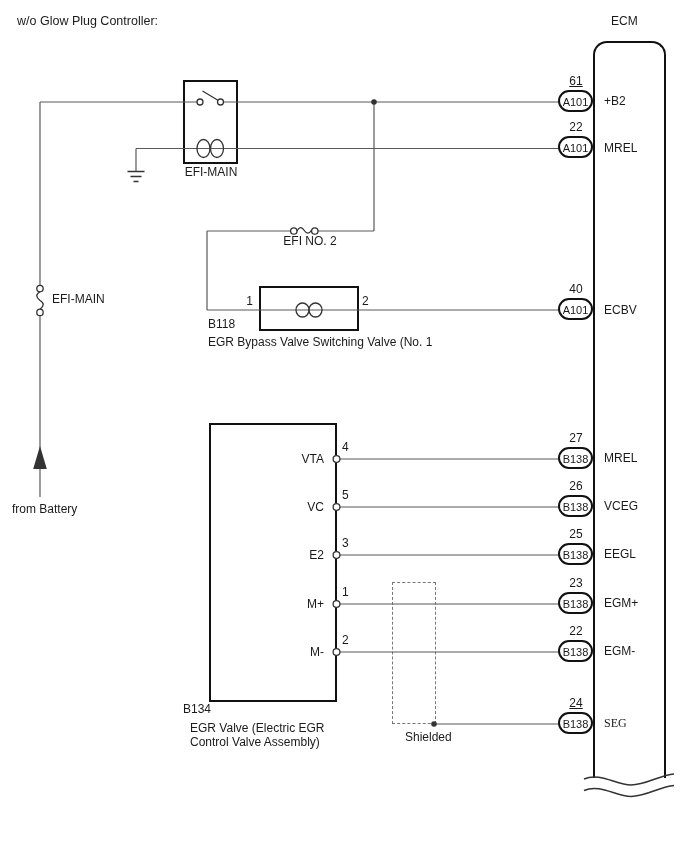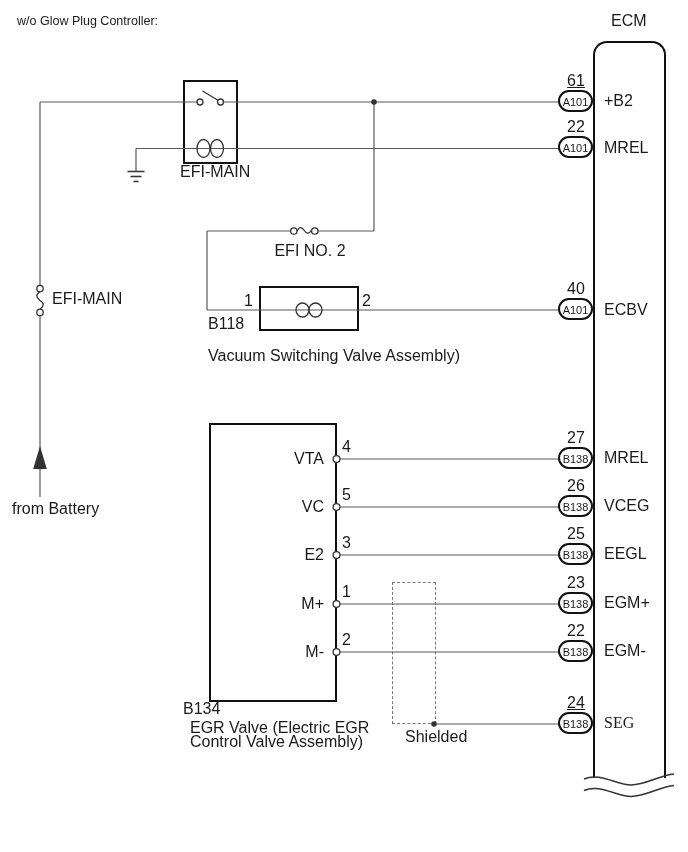--- a/index.html
+++ b/index.html
@@ -4,21 +4,21 @@
 <style>
   html,body { margin:0; padding:0; background:#fff; }
   #stage {
     position:relative; width:688px; height:852px; background:#ffffff;
     font-family:"Liberation Sans", sans-serif; color:#1a1a1a; overflow:hidden;
   }
   .box { position:absolute; border:2px solid #111; background:transparent; box-sizing:border-box; z-index:1; }
   #ecm-box { border-radius:14px 14px 0 0; border-bottom:none; }
   #shield-box { border:1px dashed #777; z-index:1; }
   #wires { position:absolute; left:0; top:0; z-index:5; pointer-events:none; }
-  .lbl { position:absolute; z-index:6; font-size:16px; line-height:14px; white-space:nowrap; }
+  .lbl { position:absolute; z-index:6; font-size:12px; line-height:14px; white-space:nowrap; }
   .title { font-size:12.5px; }
   .oval {
     position:absolute; z-index:6; width:35px; height:22px; box-sizing:border-box;
     border:2.5px solid #111; border-radius:13px; background:#fff;
     font-size:11px; line-height:20px; text-align:center; letter-spacing:0;
   }
   .pin-num { width:40px; text-align:center; }
   .b134-pin-name { width:46px; text-align:right; }
 </style>
 </head>
@@ -88,29 +88,29 @@
     <g fill="#333" stroke="none">
       <circle cx="374" cy="102" r="2.8"></circle>
       <circle cx="434" cy="724" r="2.8"></circle>
       <polygon points="40,446 33.2,469 46.8,469"></polygon>
     </g>
   </svg>
 
   <div class="lbl title" style="left:17px; top:14px;">w/o Glow Plug Controller:</div>
   <div class="lbl" style="left:611px; top:14px;">ECM</div>
   <div class="lbl" style="left:180px; top:165px; width:62px; text-align:center;">EFI-MAIN</div>
-  <div class="lbl" style="left:268px; top:244px; width:84px; text-align:center;">EFI NO. 2</div>
+  <div class="lbl" style="left:268px; top:234px; width:84px; text-align:center;">EFI NO. 2</div>
   <div class="lbl" style="left:52px; top:292px;">EFI-MAIN</div>
   <div class="lbl" style="left:12px; top:502px;">from Battery</div>
   <div class="lbl" style="left:385px; top:730px;margin-left:20px;">Shielded</div>
 
   <div class="lbl" style="left:243px; top:294px; width:10px; text-align:right;">1</div>
   <div class="lbl" style="left:362px; top:294px;">2</div>
   <div class="lbl" style="left:208px; top:317px;">B118</div>
-  <div class="lbl" style="left:208px; top:349px;">Vacuum Switching Valve Assembly)</div>
+  <div class="lbl" style="left:208px; top:335px;">EGR Bypass Valve Switching Valve (No. 1</div>
 
   <div class="lbl" style="left:183px; top:702px;">B134</div>
   <div class="lbl" style="left:190px; top:721px;">EGR Valve (Electric EGR</div>
   <div class="lbl" style="left:190px; top:735px;">Control Valve Assembly)</div>
 
   <div class="lbl b134-pin-name" style="left:278px; top:452px;">VTA</div>
   <div class="lbl b134-pin-name" style="left:278px; top:500px;">VC</div>
   <div class="lbl b134-pin-name" style="left:278px; top:548px;">E2</div>
   <div class="lbl b134-pin-name" style="left:278px; top:597px;">M+</div>
   <div class="lbl b134-pin-name" style="left:278px; top:645px;">M-</div>

